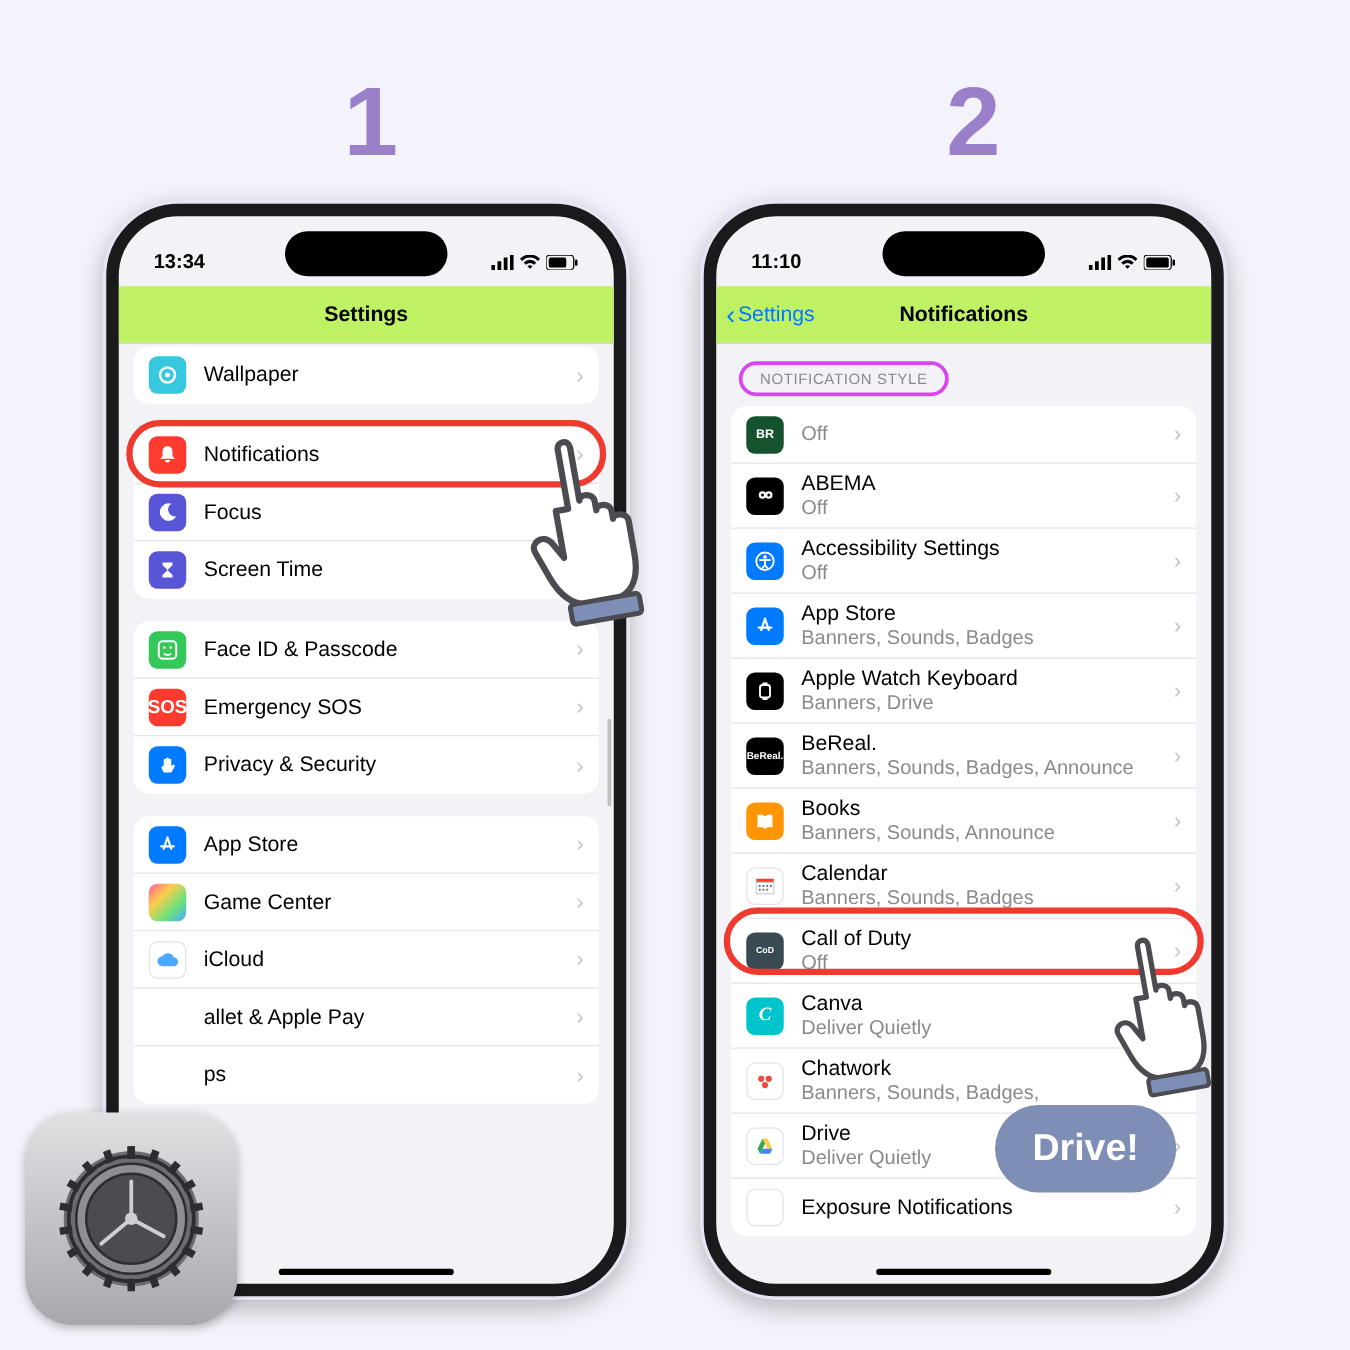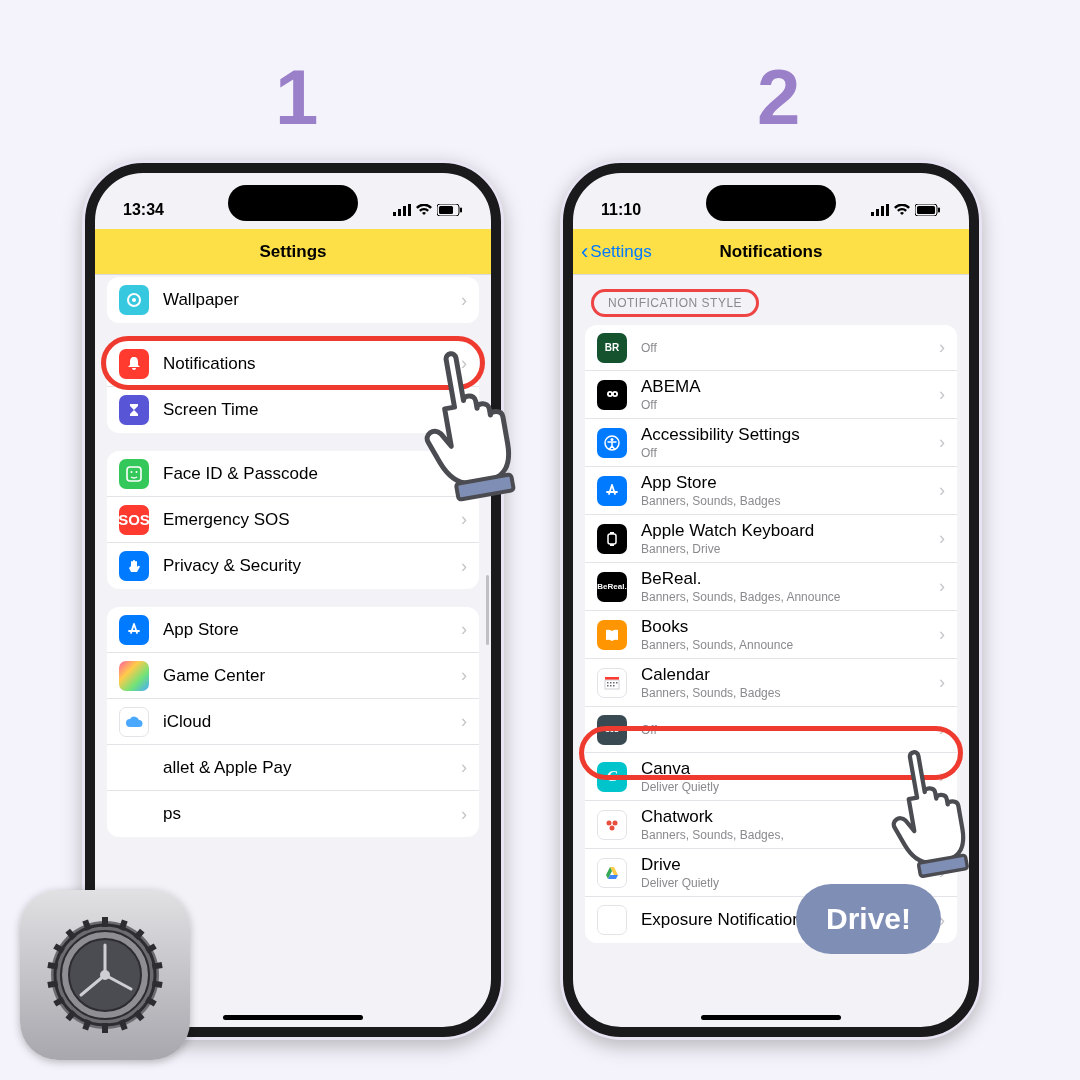--- a/index.html
+++ b/index.html
@@ -56,21 +56,21 @@
   }
   .status-right { display: flex; gap: 4px; align-items: center; }
   .sig, .wifi, .batt { display: inline-block; }
   .sig svg, .wifi svg, .batt svg { display: block; }
 
   .navbar {
     height: 46px;
     display: flex; align-items: center; justify-content: center;
     position: relative;
     border-bottom: 1px solid #d8d8dc;
-    background: #fde047;
+    background: #bef264;
   }
   .navbar-title { font-size: 17px; font-weight: 600; }
   .back-btn {
     position: absolute; left: 8px; top: 0; bottom: 0;
     display: flex; align-items: center;
     color: #007aff; font-size: 17px; gap: 2px;
   }
   .back-chevron { font-size: 22px; line-height: 1; }
 
   .scroll {
@@ -94,34 +94,34 @@
   .row:last-child { border-bottom: none; }
   .row .icon {
     width: 30px; height: 30px; border-radius: 7px;
     margin-right: 14px;
     display: flex; align-items: center; justify-content: center;
     flex-shrink: 0;
     color: #fff; font-size: 15px; font-weight: 700;
   }
   .row .labels { flex: 1; min-width: 0; }
   .row .title { font-size: 17px; color: #000; }
-  .row .sub { font-size: 12px; color: #8a8a8e; margin-top: 1px; white-space: nowrap; overflow: hidden; text-overflow: ellipsis; }
+  .row .sub { font-size: 16px; color: #8a8a8e; margin-top: 1px; white-space: nowrap; overflow: hidden; text-overflow: ellipsis; }
   .row .chevron { color: #c5c5c9; font-size: 18px; }
 
   .section-header {
     font-size: 12px; color: #8a8a8e;
     letter-spacing: 0.5px;
     padding: 6px 24px 6px 24px;
     text-transform: uppercase;
   }
   .section-header.highlighted {
     display: inline-block;
     margin: 14px 18px 2px 18px;
     padding: 4px 14px;
-    border: 3px solid #ef4444;
+    border: 3px solid #d946ef;
     border-radius: 16px;
   }
 
   .red-circle {
     position: absolute;
     border: 5px solid #ef3b2f;
     border-radius: 28px;
     pointer-events: none;
     z-index: 6;
   }
@@ -240,20 +240,31 @@
 
       <div class="group">
         <div class="row">
           <span class="icon bg-red">
               <svg width="18" height="18" viewBox="0 0 18 18">
                 <path d="M9 2 C6 2 5 4 5 7 L5 10 L3 12 L15 12 L13 10 L13 7 C13 4 12 2 9 2 Z M7 13 A2 2 0 0 0 11 13 Z" fill="#fff"></path>
               </svg>
             </span>
           <div class="labels">
               <div class="title">Notifications</div>
+            </div>
+          <span class="chevron">›</span>
+        </div>
+        <div class="row">
+          <span class="icon bg-purple">
+              <svg width="18" height="18" viewBox="0 0 18 18">
+                <path d="M12 2 A7 7 0 1 0 16 12 A5.5 5.5 0 0 1 12 2 Z" fill="#fff"></path>
+              </svg>
+            </span>
+          <div class="labels">
+              <div class="title">Focus</div>
             </div>
           <span class="chevron">›</span>
         </div>
         <div class="row">
           <span class="icon bg-purple">
               <svg width="18" height="18" viewBox="0 0 18 18">
                 <path d="M5 3 L13 3 L13 5 L9 9 L13 13 L13 15 L5 15 L5 13 L9 9 L5 5 Z" fill="#fff"></path>
               </svg>
             </span>
           <div class="labels">
@@ -493,20 +504,21 @@
             </span>
           <div class="labels">
               <div class="title">Calendar</div>
               <div class="sub">Banners, Sounds, Badges</div>
             </div>
           <span class="chevron">›</span>
         </div>
         <div class="row">
           <span class="icon bg-callofduty" style="font-size:7px;">CoD</span>
           <div class="labels">
+              <div class="title">Call of Duty</div>
               <div class="sub">Off</div>
             </div>
           <span class="chevron">›</span>
         </div>
         <div class="row">
           <span class="icon bg-canva">
               <span style="font-family:Georgia,serif;font-style:italic;">C</span>
             </span>
           <div class="labels">
               <div class="title">Canva</div>

